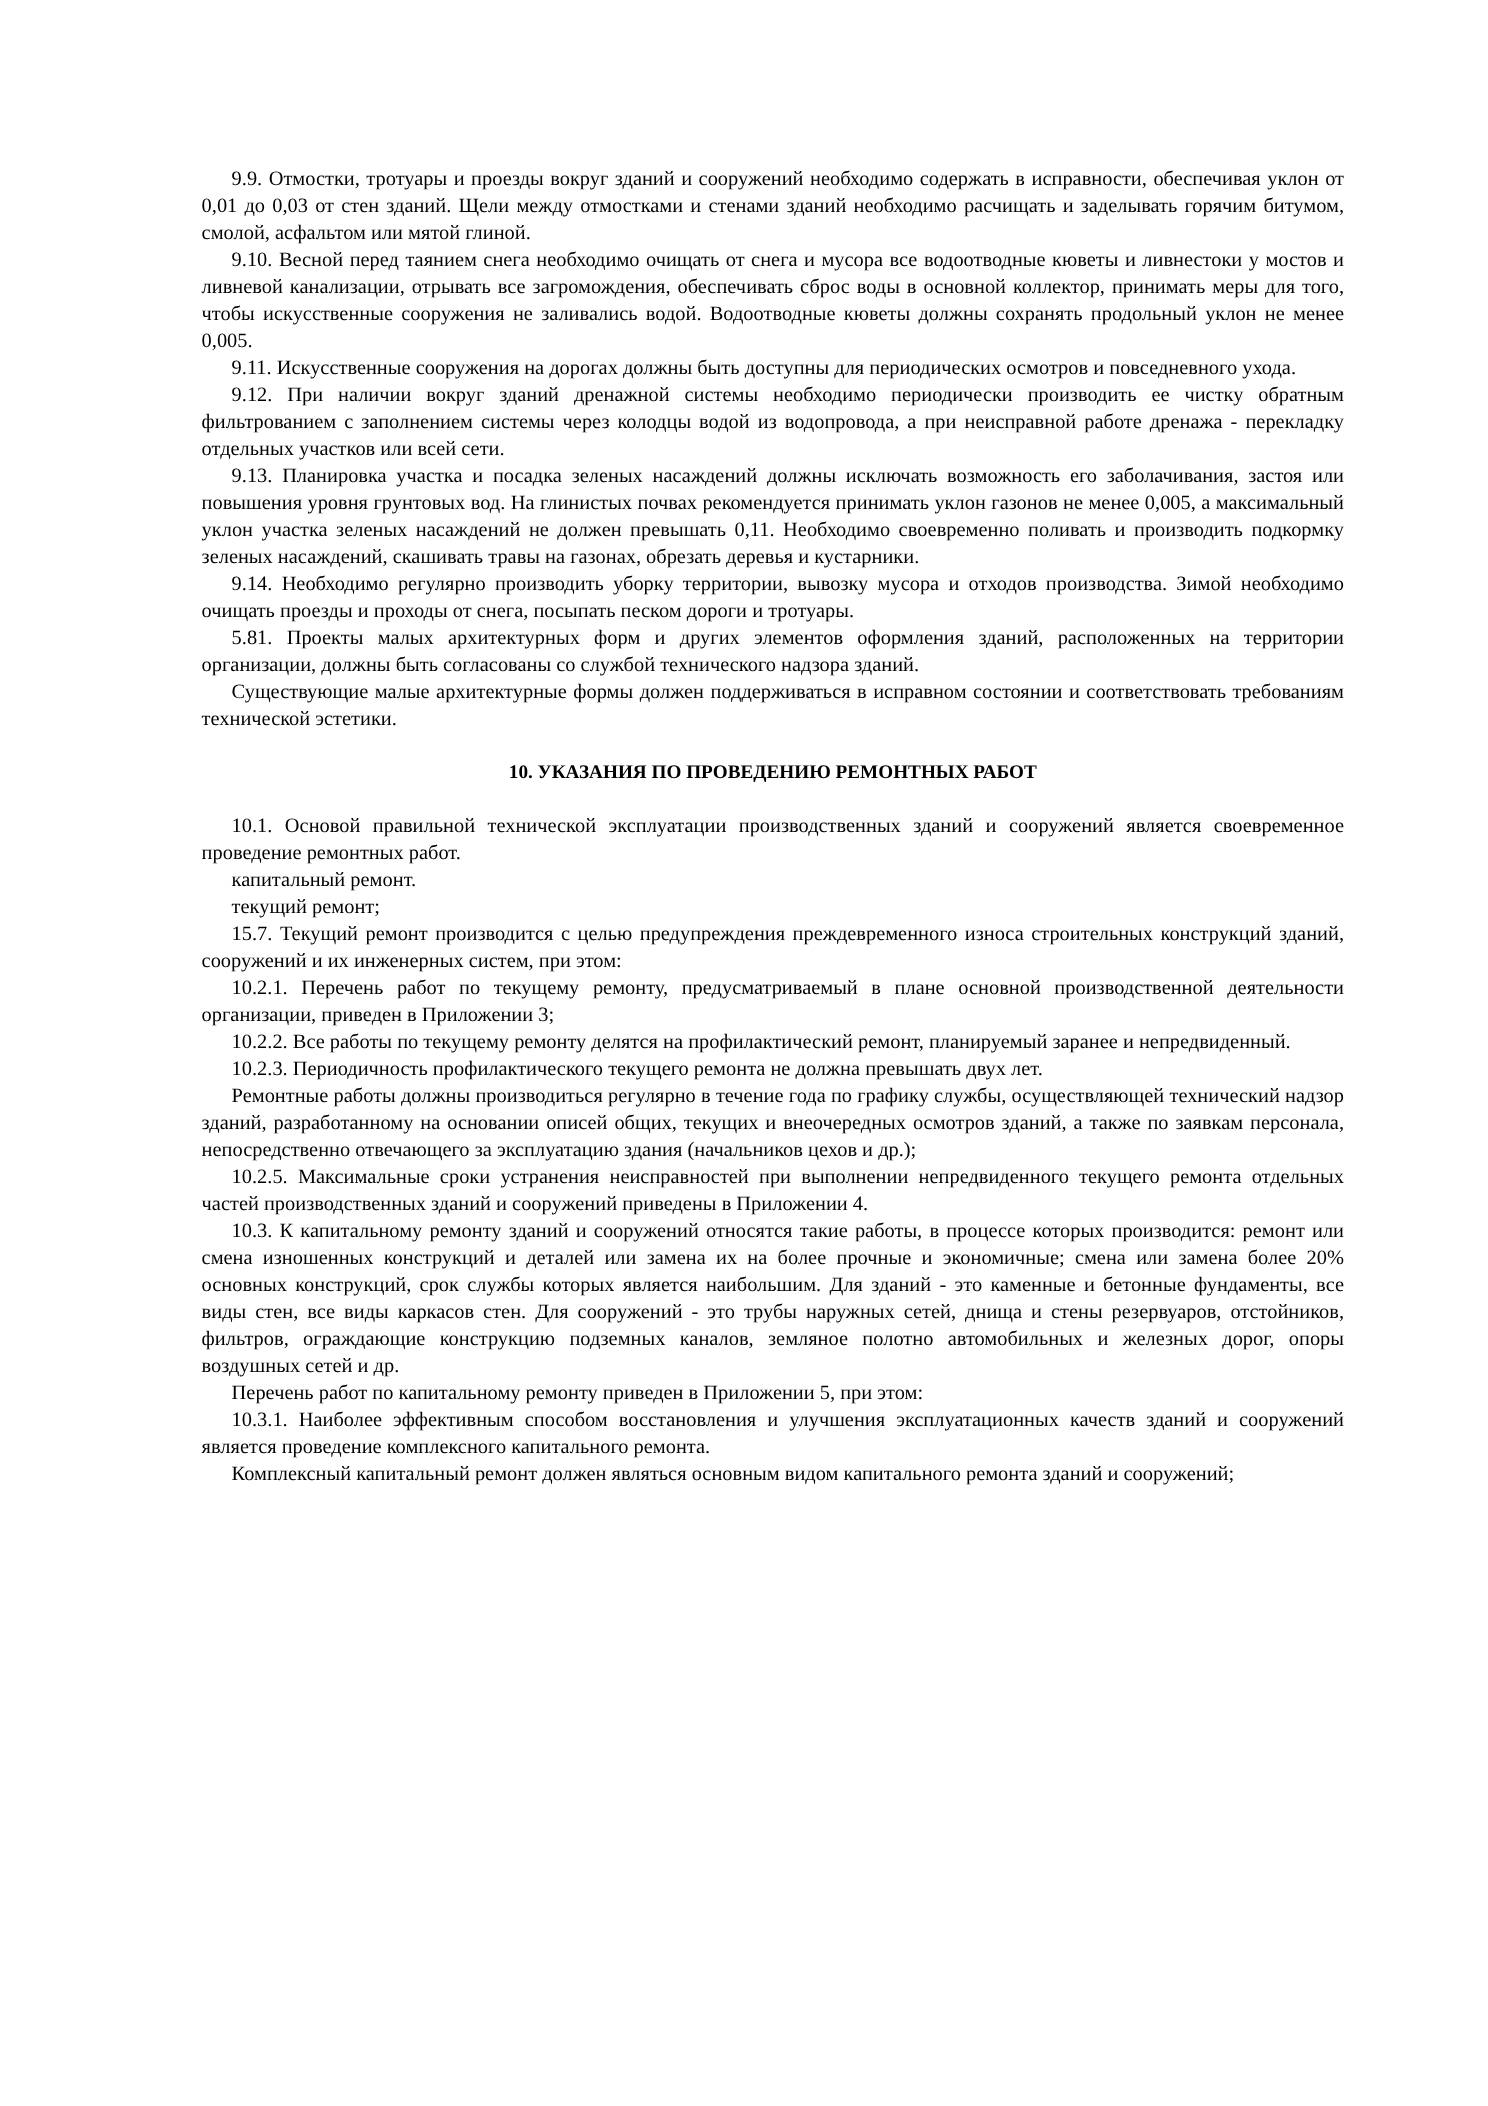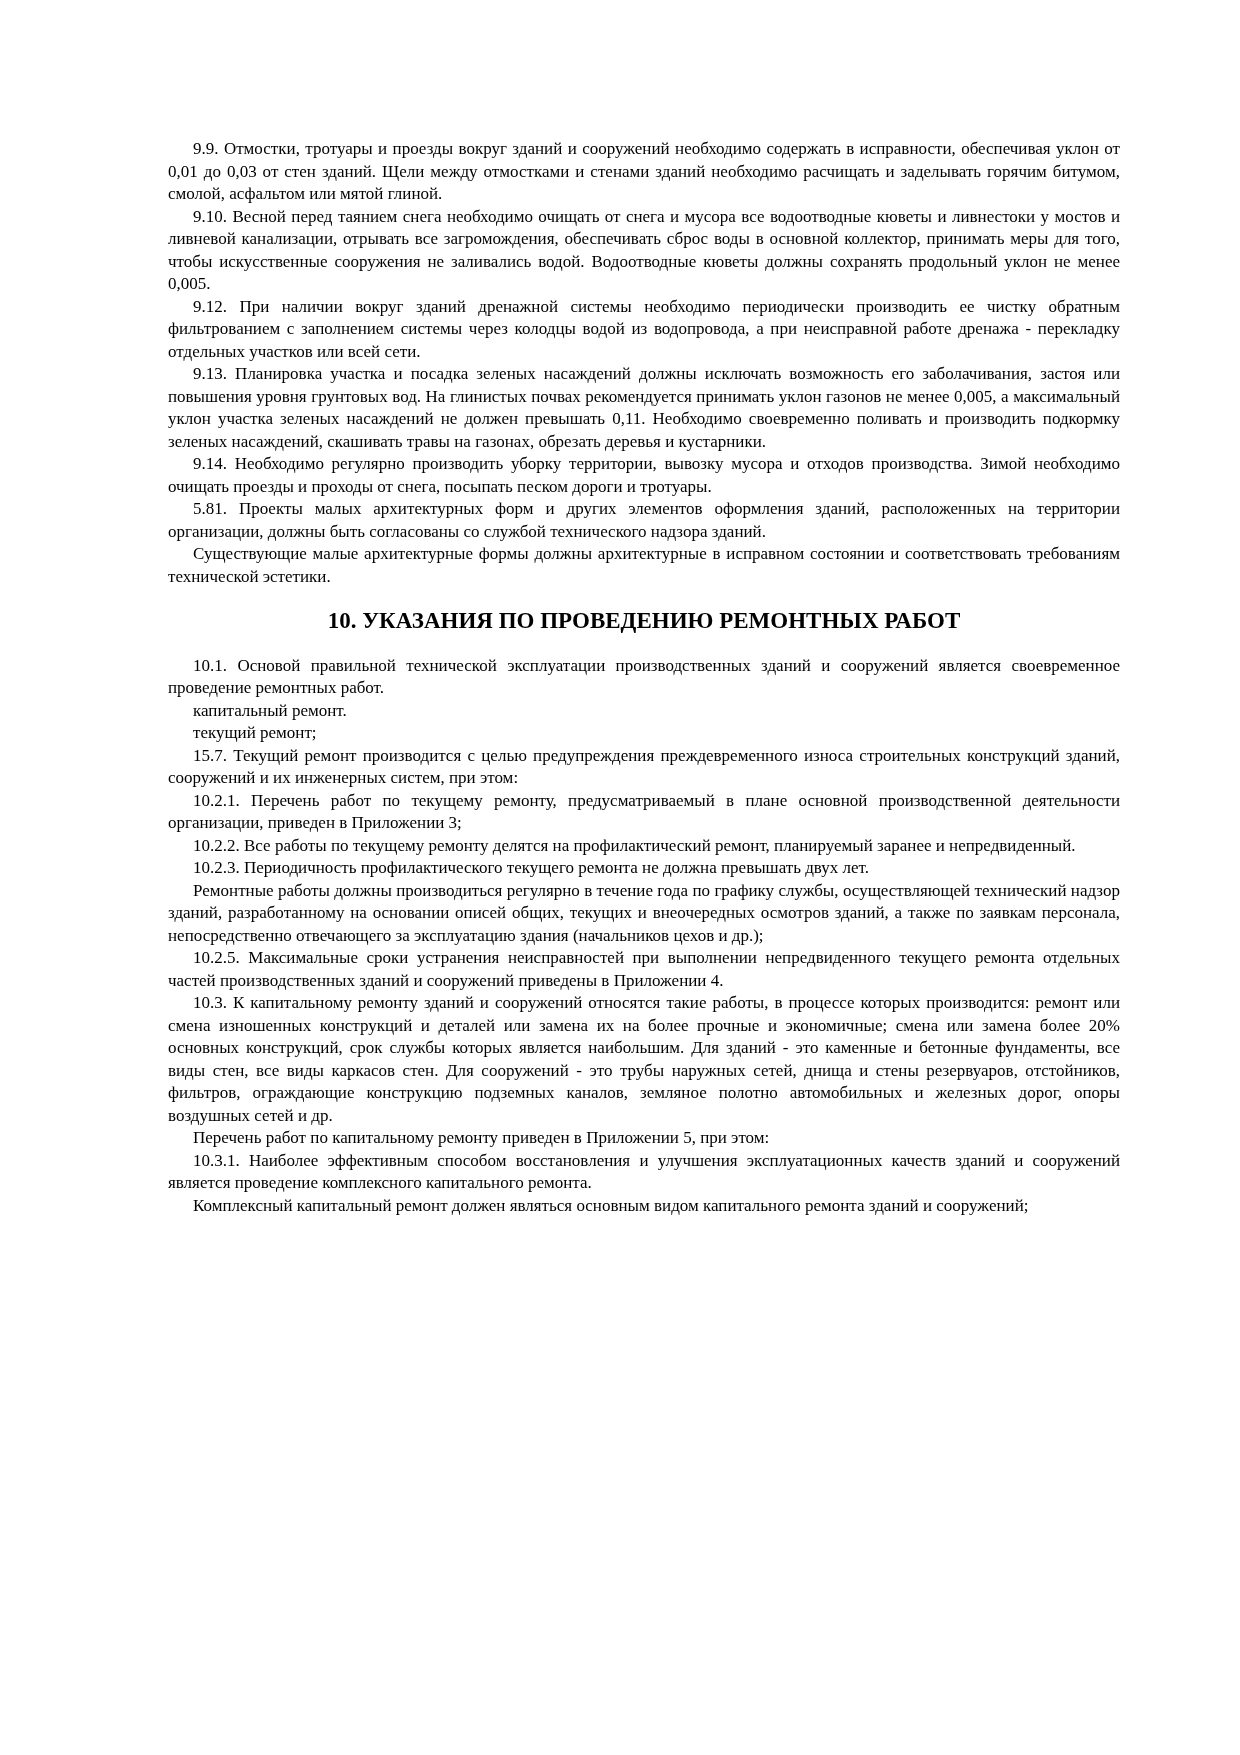--- a/index.html
+++ b/index.html
@@ -26,36 +26,37 @@
   .para {
     margin: 0;
     text-align: justify;
     text-indent: 25px;
   }
   .heading {
     margin: 22px 0 22px 0;
     text-align: center;
     text-indent: 0;
     font-weight: bold;
-    font-size: 23px;
+    font-size: 16px;
     line-height: 22.5px;
   }
 </style>
 </head>
 <body>
 
 <div class="page">
   <div id="doc-body">
       <p class="para">9.9. Отмостки, тротуары и проезды вокруг зданий и сооружений необходимо содержать в исправности, обеспечивая уклон от 0,01 до 0,03 от стен зданий. Щели между отмостками и стенами зданий необходимо расчищать и заделывать горячим битумом, смолой, асфальтом или мятой глиной.</p>
       <p class="para">9.10. Весной перед таянием снега необходимо очищать от снега и мусора все водоотводные кюветы и ливнестоки у мостов и ливневой канализации, отрывать все загромождения, обеспечивать сброс воды в основной коллектор, принимать меры для того, чтобы искусственные сооружения не заливались водой. Водоотводные кюветы должны сохранять продольный уклон не менее 0,005.</p>
+      <p class="para">9.11. Искусственные сооружения на дорогах должны быть доступны для периодических осмотров и повседневного ухода.</p>
       <p class="para">9.12. При наличии вокруг зданий дренажной системы необходимо периодически производить ее чистку обратным фильтрованием с заполнением системы через колодцы водой из водопровода, а при неисправной работе дренажа - перекладку отдельных участков или всей сети.</p>
       <p class="para">9.13. Планировка участка и посадка зеленых насаждений должны исключать возможность его заболачивания, застоя или повышения уровня грунтовых вод. На глинистых почвах рекомендуется принимать уклон газонов не менее 0,005, а максимальный уклон участка зеленых насаждений не должен превышать 0,11. Необходимо своевременно поливать и производить подкормку зеленых насаждений, скашивать травы на газонах, обрезать деревья и кустарники.</p>
       <p class="para">9.14. Необходимо регулярно производить уборку территории, вывозку мусора и отходов производства. Зимой необходимо очищать проезды и проходы от снега, посыпать песком дороги и тротуары.</p>
       <p class="para">5.81. Проекты малых архитектурных форм и других элементов оформления зданий, расположенных на территории организации, должны быть согласованы со службой технического надзора зданий.</p>
-      <p class="para">Существующие малые архитектурные формы должны архитектурные в исправном состоянии и соответствовать требованиям технической эстетики.</p>
+      <p class="para">Существующие малые архитектурные формы должен поддерживаться в исправном состоянии и соответствовать требованиям технической эстетики.</p>
       <h2 class="heading">10. УКАЗАНИЯ ПО ПРОВЕДЕНИЮ РЕМОНТНЫХ РАБОТ</h2>
       <p class="para">10.1. Основой правильной технической эксплуатации производственных зданий и сооружений является своевременное проведение ремонтных работ.</p>
       <p class="para">капитальный ремонт.</p>
       <p class="para">текущий ремонт;</p>
       <p class="para">15.7. Текущий ремонт производится с целью предупреждения преждевременного износа строительных конструкций зданий, сооружений и их инженерных систем, при этом:</p>
       <p class="para">10.2.1. Перечень работ по текущему ремонту, предусматриваемый в плане основной производственной деятельности организации, приведен в Приложении 3;</p>
       <p class="para">10.2.2. Все работы по текущему ремонту делятся на профилактический ремонт, планируемый заранее и непредвиденный.</p>
       <p class="para">10.2.3. Периодичность профилактического текущего ремонта не должна превышать двух лет.</p>
       <p class="para">Ремонтные работы должны производиться регулярно в течение года по графику службы, осуществляющей технический надзор зданий, разработанному на основании описей общих, текущих и внеочередных осмотров зданий, а также по заявкам персонала, непосредственно отвечающего за эксплуатацию здания (начальников цехов и др.);</p>
       <p class="para">10.2.5. Максимальные сроки устранения неисправностей при выполнении непредвиденного текущего ремонта отдельных частей производственных зданий и сооружений приведены в Приложении 4.</p>

